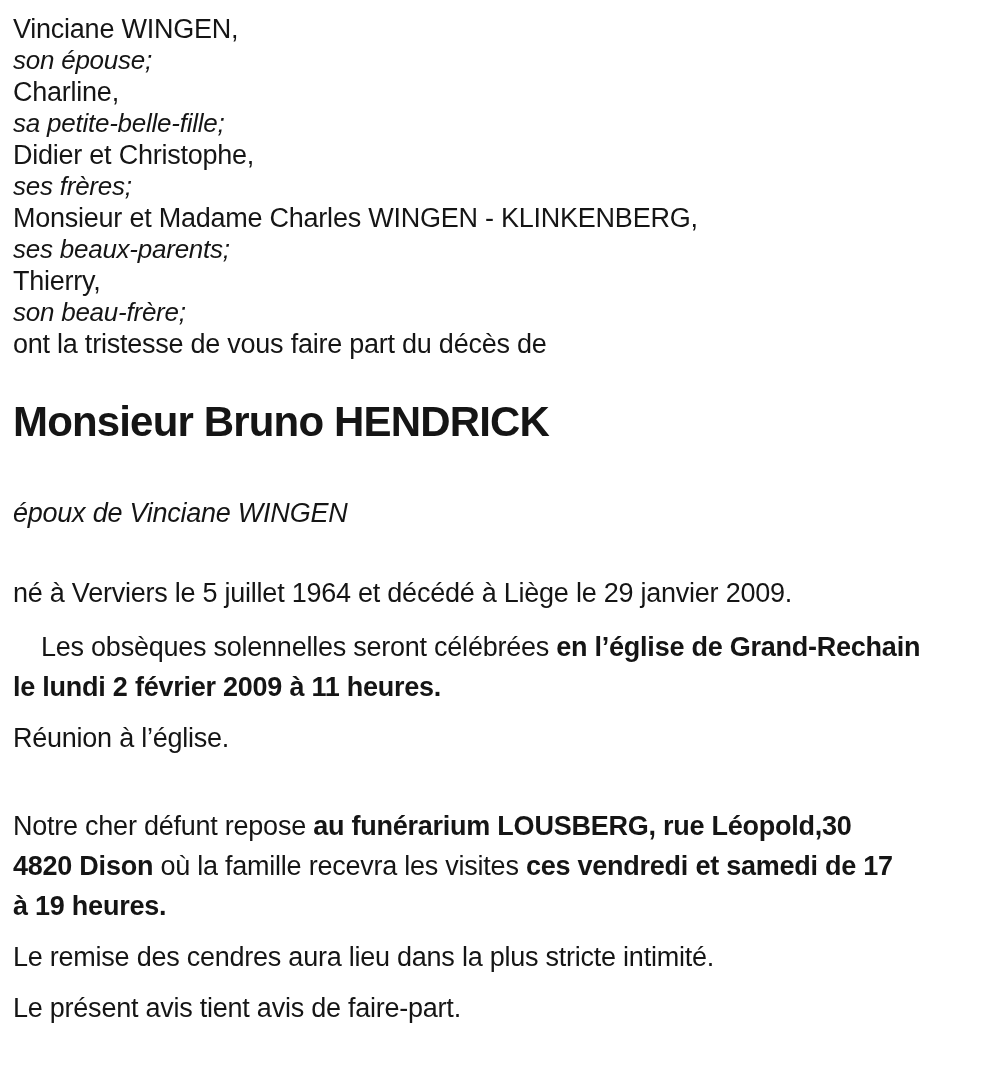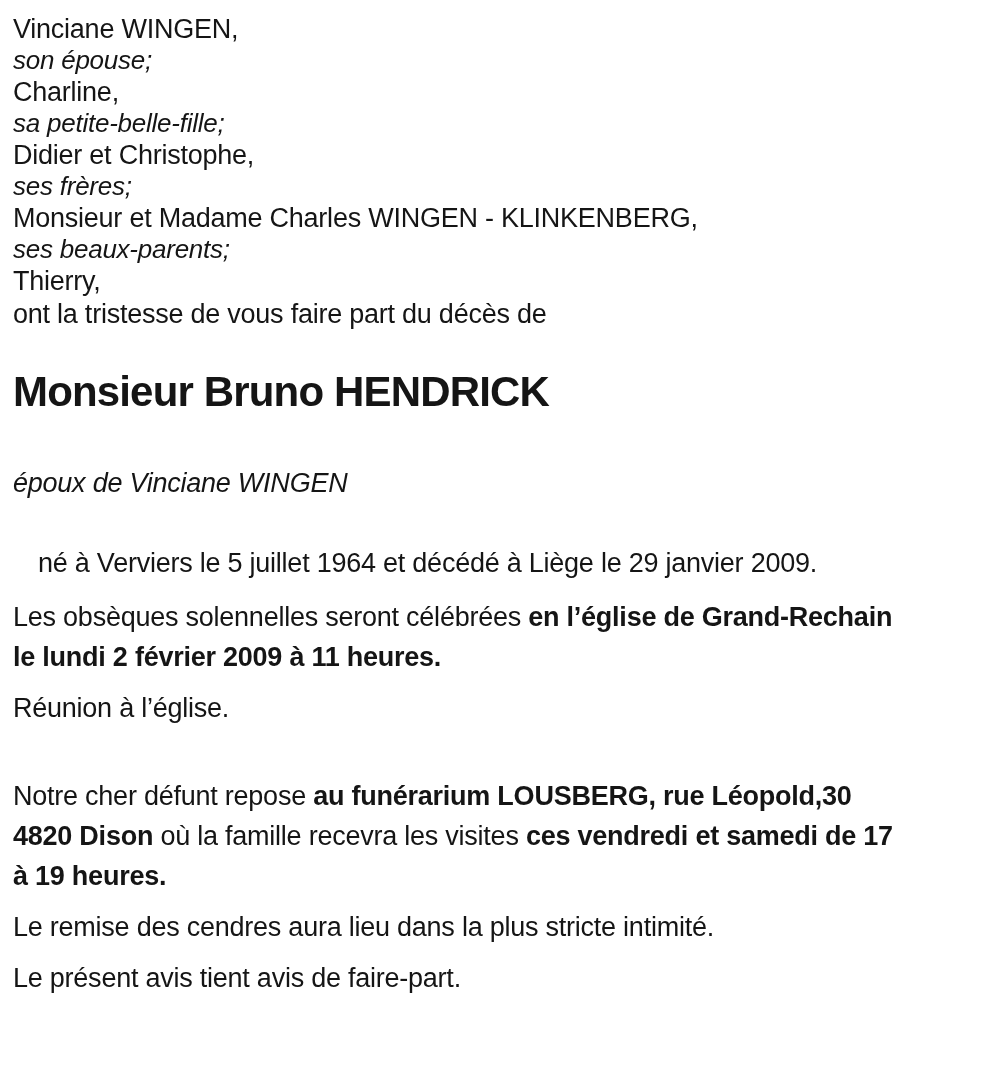--- a/index.html
+++ b/index.html
@@ -52,21 +52,21 @@
     font-size: 27px;
     line-height: 32px;
     font-style: italic;
   }
   .body-text { margin-top: 44px; }
   .para {
     font-size: 27px;
     line-height: 40px;
     margin: 0 0 11px 0;
   }
-  .para.first { margin-bottom: 14px; text-align: right; }
+  .para.first { margin-bottom: 14px; }
   .para .line { white-space: nowrap; }
   .b { font-weight: 700; }
 </style>
 </head>
 <body>
 
 <div class="page">
 
   <div>
     <div class="pair">
@@ -80,37 +80,38 @@
     <div class="pair">
       <div class="name">Didier et Christophe,</div>
       <div class="relation">ses frères;</div>
     </div>
     <div class="pair">
       <div class="name">Monsieur et Madame Charles WINGEN - KLINKENBERG,</div>
       <div class="relation">ses beaux-parents;</div>
     </div>
     <div class="pair">
       <div class="name">Thierry,</div>
+      <div class="relation">son beau-frère;</div>
     </div>
   </div>
 
   <div class="announcement">ont la tristesse de vous faire part du décès de</div>
 
   <h1 class="deceased">Monsieur Bruno HENDRICK</h1>
 
   <div class="spouse">époux de Vinciane WINGEN</div>
 
   <div class="body-text">
 
     <p class="para first">
       <span class="line"><span>né à Verviers le 5 juillet 1964 et décédé à Liège le 29 janvier 2009.</span></span>
     </p>
 
     <p class="para">
-      <span class="line" style="display:block;"><span>Les obsèques solennelles seront célébrées </span><span class="b">en l’église de Grand-Rechain</span></span>
+      <span class="line" style="display:block;margin-left:28px;"><span>Les obsèques solennelles seront célébrées </span><span class="b">en l’église de Grand-Rechain</span></span>
       <span class="line" style="display:block;"><span class="b">le lundi 2 février 2009 à 11 heures.</span></span>
     </p>
 
     <p class="para">
       <span class="line"><span>Réunion à l’église.</span></span>
     </p>
 
     <p class="para">
       <span class="line" style="display:block;margin-top:48px;"><span>Notre cher défunt repose </span><span class="b">au funérarium LOUSBERG, rue Léopold,30</span></span>
       <span class="line" style="display:block;"><span class="b">4820 Dison </span><span>où la famille recevra les visites </span><span class="b">ces vendredi et samedi de 17</span></span>

